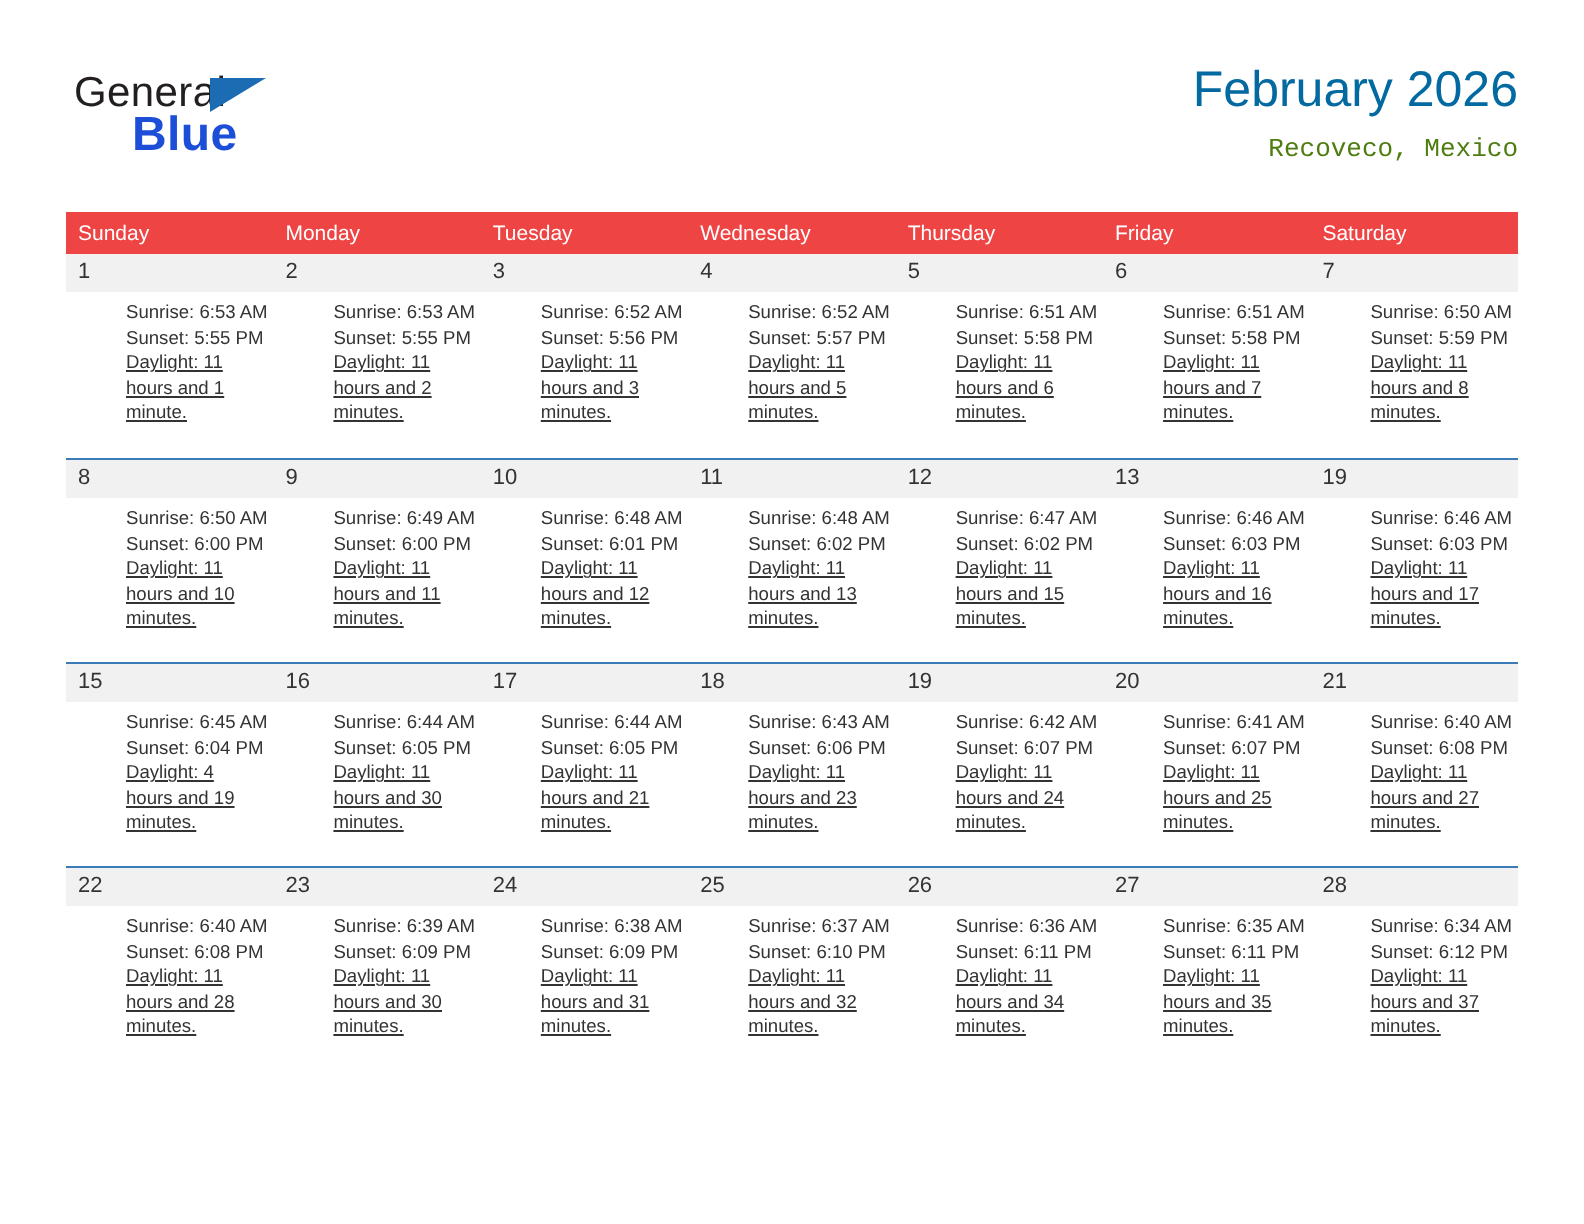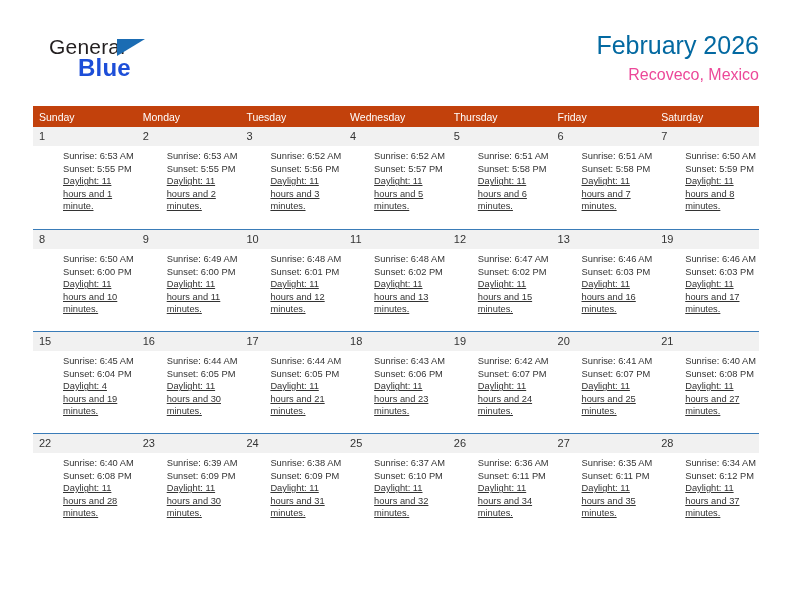--- a/index.html
+++ b/index.html
@@ -24,21 +24,21 @@
   
   .header {
     position: absolute;
     left: 33px;
     top: 30px;
     width: 726px;
     height: 68px;
   }
   .logo {
     position: absolute;
-    left: 16px;
+    left: 4px;
     top: 5px;
     width: 230px;
     height: 60px;
   }
   .logo-general {
     position: absolute;
     left: 0;
     top: 0;
     font-size: 21px;
     letter-spacing: .2px;
@@ -70,38 +70,39 @@
     top: 0;
     text-align: right;
   }
   .cal-title {
     font-size: 25px;
     color: #0369a1;
     line-height: 30px;
     white-space: nowrap;
   }
   .cal-subtitle {
-    font-size: 16px;
-    color: #ec4899;
+    font-size: 13px;
+    color: #4d7c0f;
     line-height: 18px;
     margin-top: 6px;
     white-space: nowrap;
+    font-family: Liberation Mono, monospace;
   }
 
   
   .calendar {
     position: absolute;
     left: 33px;
     top: 106px;
     width: 726px;
     border-collapse: collapse;
     table-layout: fixed;
   }
   .calendar th {
-    background: #c2410c;
+    background: #ef4444;
     color: #ffffff;
     font-weight: normal;
     font-size: 10.5px;
     text-align: left;
     padding: 4px 0 4px 6px;
     height: 13px;
     border: none;
   }
   .calendar td {
     vertical-align: top;

